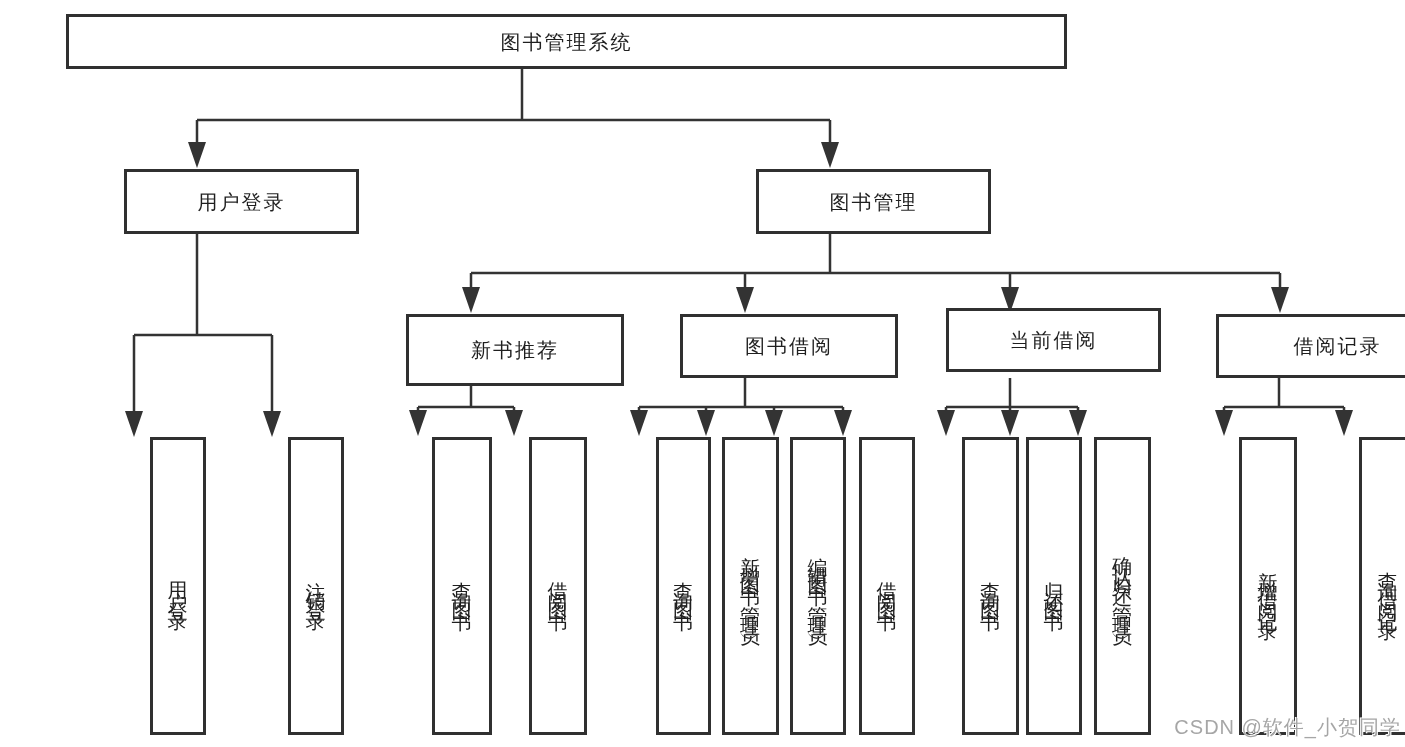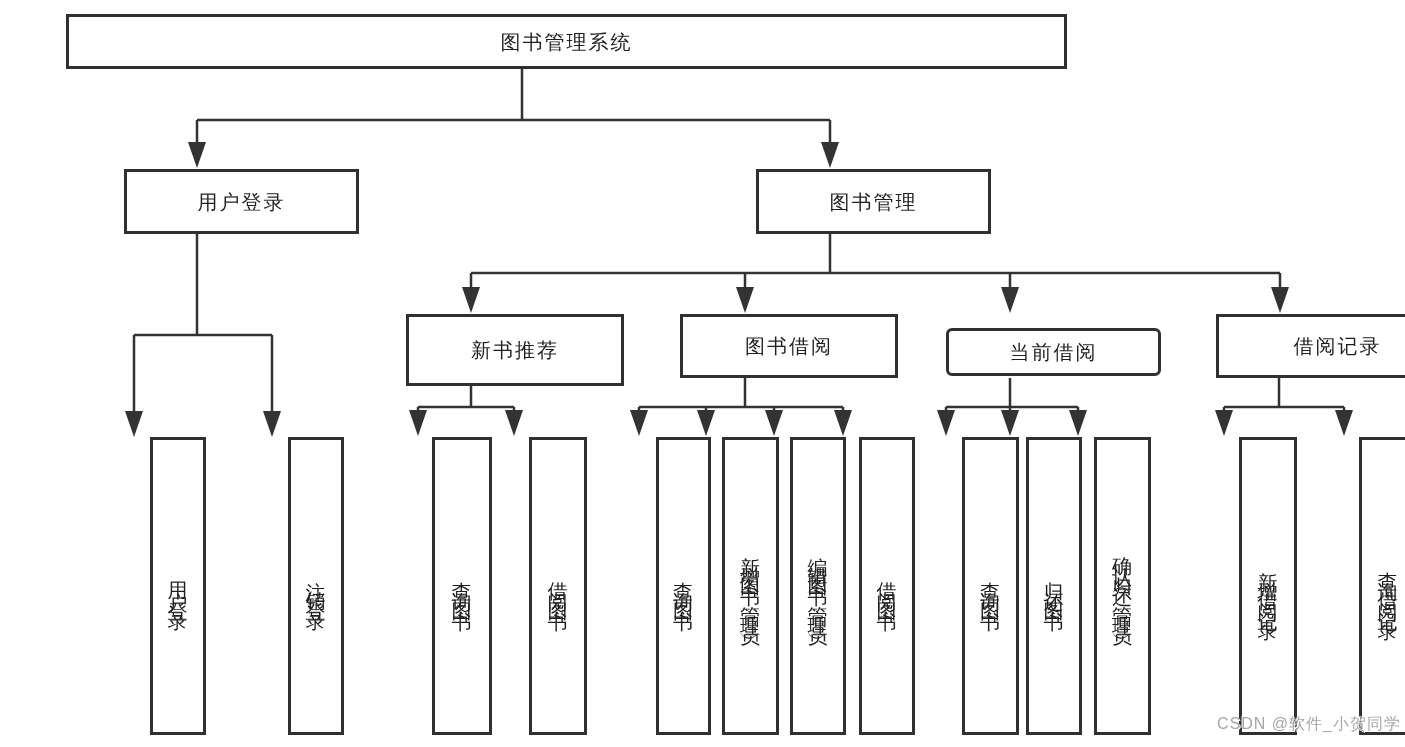--- a/index.html
+++ b/index.html
@@ -32,21 +32,21 @@
     writing-mode:vertical-rl;
     letter-spacing:10px;
     line-height:1;
     font-size:20px;
   }
   .watermark{
     position:absolute;
     top:714px;right:4px;
     z-index:5;
     color:#a6a6a6;
-    font-size:16px;
+    font-size:20px;
     letter-spacing:1px;
     text-shadow:1px 1px 0 #ffffff,-1px -1px 0 #ffffff;
   }
 </style>
 </head>
 <body>
 
 <div class="stage">
 
   <svg class="connectors" width="1405" height="747" viewBox="0 0 1405 747">
@@ -99,21 +99,21 @@
   <div class="node" style="left:712px;top:169px;width:235px;height:65px;">
     <span>图书管理</span>
   </div>
 
   <div class="node" style="left:362px;top:314px;width:218px;height:72px;">
     <span>新书推荐</span>
   </div>
   <div class="node" style="left:636px;top:314px;width:218px;height:64px;">
     <span>图书借阅</span>
   </div>
-  <div class="node" style="left:902px;top:328px;width:215px;height:48px;border-radius:6px;">
+  <div class="node" style="left:902px;top:308px;width:215px;height:64px;">
     <span>当前借阅</span>
   </div>
   <div class="node" style="left:1172px;top:314px;width:243px;height:64px;">
     <span>借阅记录</span>
   </div>
 
   <div class="node vnode" style="left:106px;width:56px;">
     <span class="vtext">用户登录</span>
   </div>
   <div class="node vnode" style="left:244px;width:56px;">

